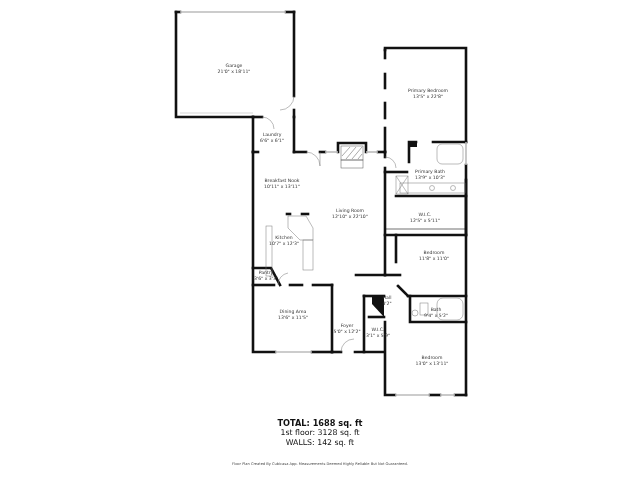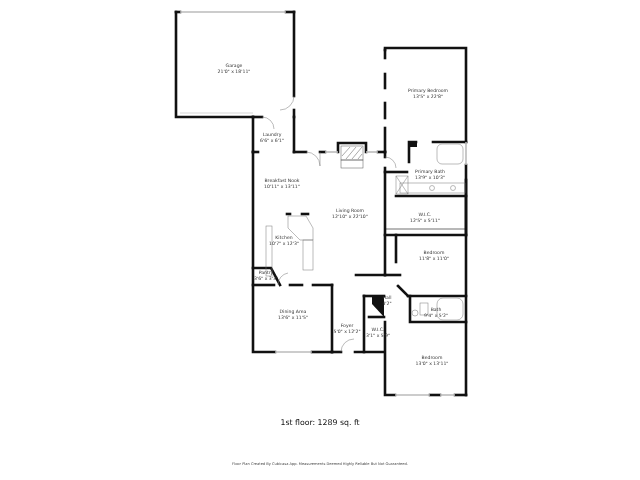--- a/index.html
+++ b/index.html
@@ -193,16 +193,18 @@
       <div>Bath</div>
       <div>9'4" x 5'2"</div>
     </div>
   <div class="room-label" style="left:432px;top:355px">
       <div>Bedroom</div>
       <div>13'0" x 13'11"</div>
     </div>
 </div>
 
 <div class="summary">
-  <div class="line">1st floor: 1289 sq. ft</div>
+  <div class="total">TOTAL: 1688 sq. ft</div>
+  <div class="line">1st floor: 3128 sq. ft</div>
+  <div class="line">WALLS: 142 sq. ft</div>
 </div>
 
 <div class="footer">Floor Plan Created By Cubicasa App. Measurements Deemed Highly Reliable But Not Guaranteed.</div>
 
 </body></html>

